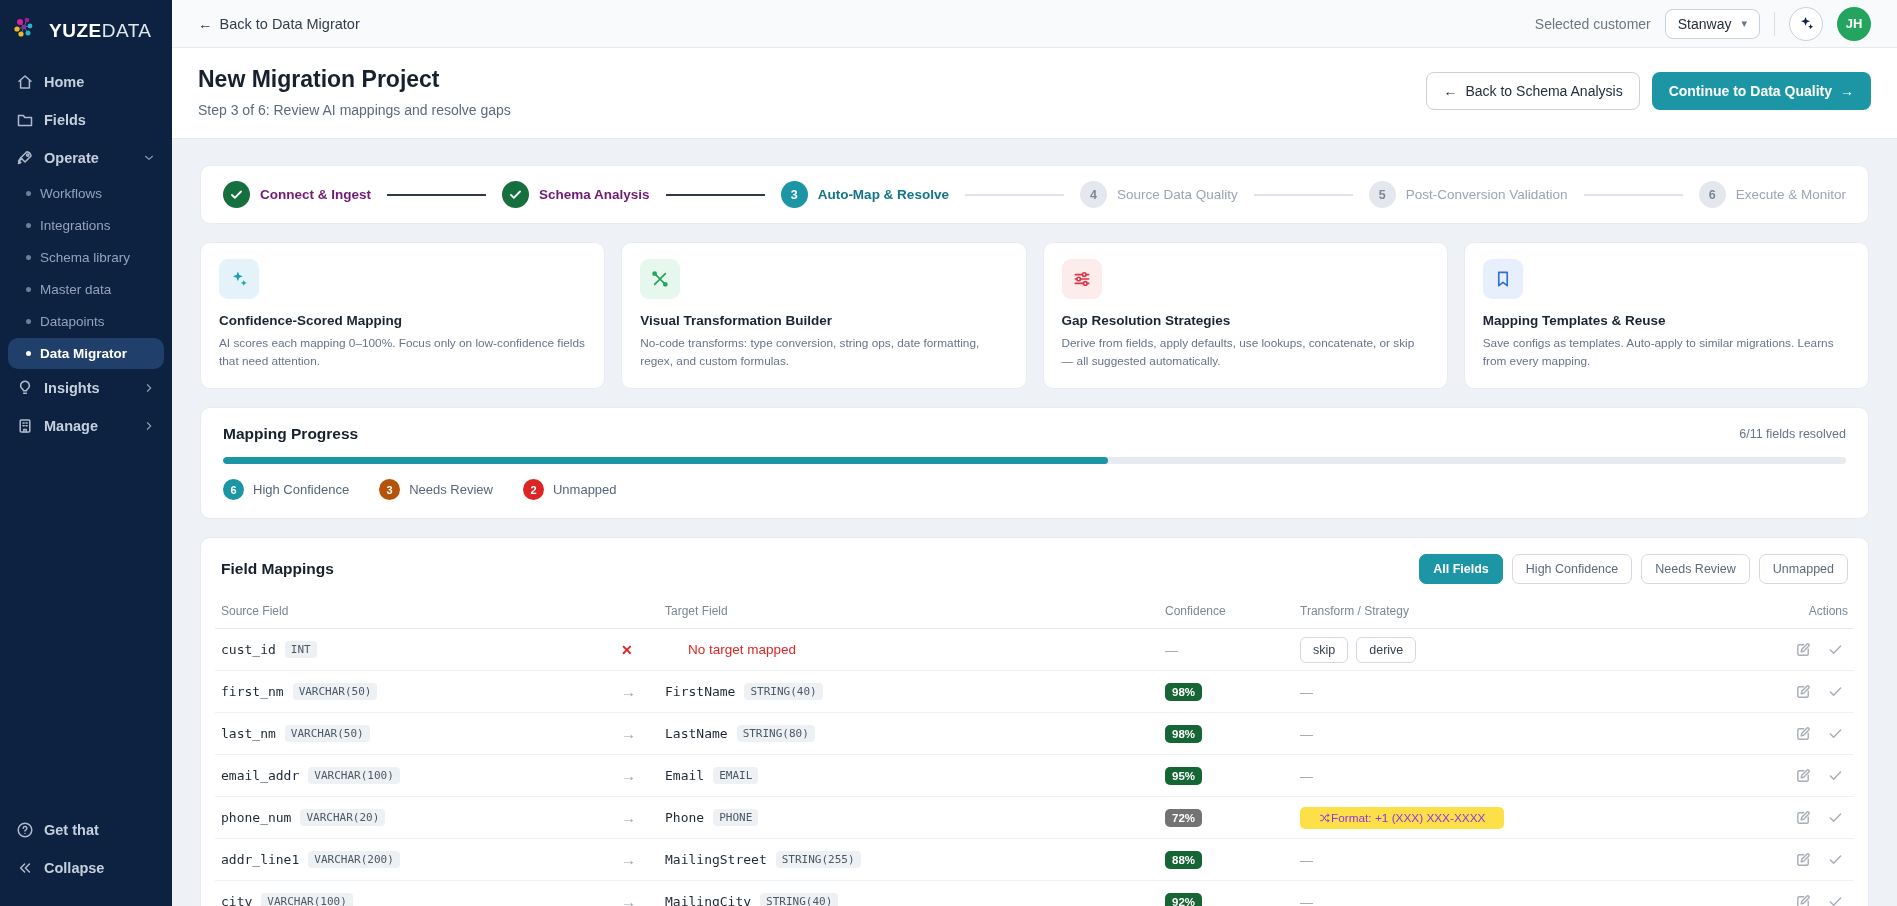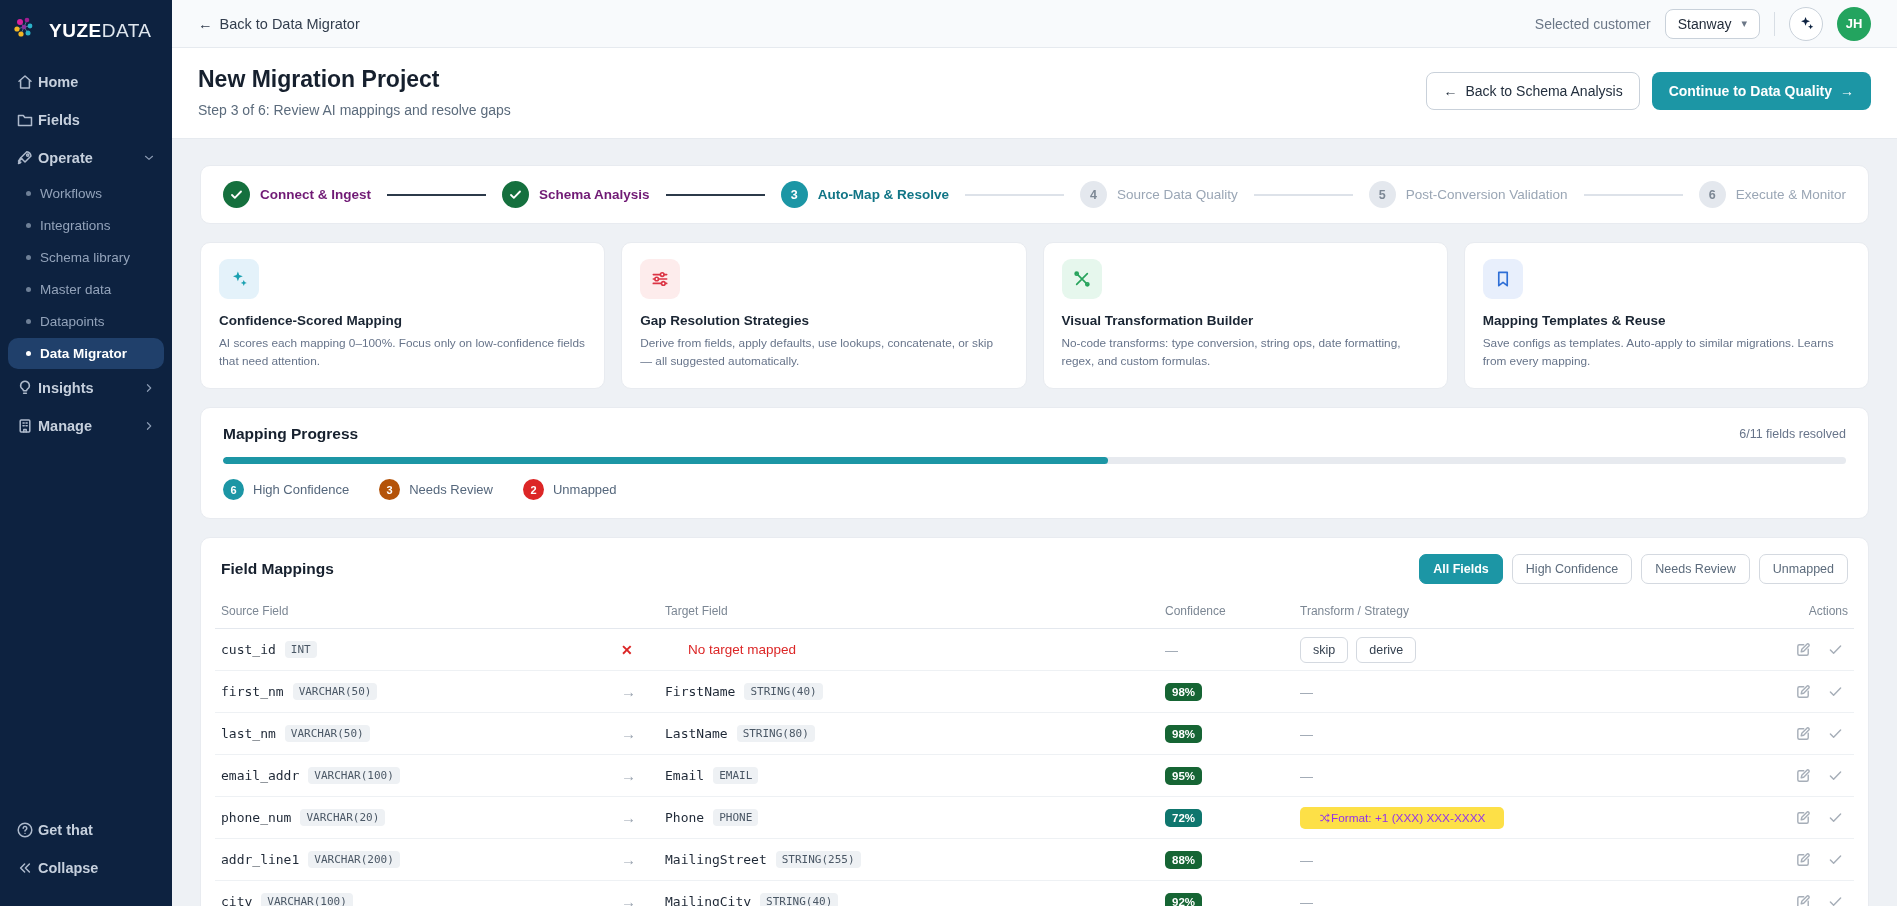--- a/index.html
+++ b/index.html
@@ -8,21 +8,21 @@
   .mono { font-family:"DejaVu Sans Mono", monospace; }
 
   
   .sidebar { position:fixed; left:0; top:0; width:172px; height:906px; background:#0d2240;
     display:flex; flex-direction:column; z-index:5; }
   .logo-row { display:flex; align-items:center; gap:7px; padding:16px 12px 18px 12px; }
   .logo-text { font-size:19px; letter-spacing:.5px; color:#ffffff; white-space:nowrap; }
   .logo-text .bold { font-weight:bold; }
   .logo-text .light { font-weight:400; color:#dfe6ee; }
   .nav { flex:1; padding:0 8px; }
-  .nav-item { display:flex; align-items:center; gap:4px; padding:9px 8px; border-radius:8px;
+  .nav-item { display:flex; align-items:center; gap:10px; padding:9px 8px; border-radius:8px;
     color:#c6d0dd; font-size:14.5px; font-weight:bold; cursor:pointer; margin-bottom:2px; }
   .nav-item .nicon { width:18px; height:18px; color:#aebacc; flex:0 0 18px; }
   .nav-item .chev { margin-left:auto; width:14px; height:14px; color:#8b9bb3; }
   .sub-item { display:flex; align-items:center; gap:9px; padding:8px 8px 8px 18px; border-radius:8px;
     color:#93a3ba; font-size:13.5px; cursor:pointer; margin-bottom:1px; }
   .sub-item .dot { width:5px; height:5px; border-radius:50%; background:#6e8097; flex:0 0 5px; }
   .sub-item.active { background:#20406b; color:#ffffff; font-weight:bold;border-radius:10px; }
   .sub-item.active .dot { background:#ffffff; }
   .side-footer { padding:0 8px 18px 8px; }
   .side-footer .nav-item { font-weight:bold; }
@@ -107,21 +107,21 @@
   .t-header > div { font-size:12px; color:#7c8794; padding:6px 0 10px 0; }
   .t-row.data-row { height:42px; }
   .cell-src, .cell-tgt { display:flex; align-items:center; gap:9px; }
   .fname { font-size:13px; color:#1f2937; }
   .type-badge { background:#eef1f4; color:#4b5866; font-size:11px; padding:2px 6px; border-radius:4px; }
   .arrow { color:#9aa4b0; font-size:15px; }
   .x-mark { color:#dc2626; font-size:14px; font-weight:bold; }
   .missing { color:#dc2626; font-size:13.5px;margin-left:23px; }
   .conf-badge { display:inline-block; color:#fff; font-size:11.5px; font-weight:bold; padding:3px 7px; border-radius:5px; }
   .conf-high { background:#166534; }
-  .conf-med { background:#0f766e; }
+  .conf-med { background:#737373; }
   .dash { color:#98a2ae; font-size:13px; }
   .strategy-btns { display:flex; gap:8px; }
   .mini-btn { border:1px solid #d4d9e0; background:#fff; border-radius:6px; padding:5px 12px;
     font-size:12.5px; color:#333f4e; cursor:pointer; }
   .transform-pill { display:inline-flex; align-items:center; background:#fde047; color:#9333ea;
     font-size:11.8px; padding:4px 19px; border-radius:5px; }
   .cell-actions { display:flex; gap:15px; justify-content:flex-end; color:#a6aeb8; padding-right:4px; }
   .action-icon { width:17px; height:17px; cursor:pointer; }
   svg { display:block; }
 </style>
@@ -349,41 +349,41 @@
           <span class="ficon" style="background: rgb(228, 242, 250); color: rgb(25, 160, 176); padding: 10px;">
             <svg width="100%" height="100%" viewBox="0 0 18 18" fill="none" stroke="currentColor" stroke-width="1.5" stroke-linecap="round" stroke-linejoin="round">
               <path d="M8 2.2l1.2 3.2 3.2 1.2-3.2 1.2L8 11l-1.2-3.2-3.2-1.2 3.2-1.2z" fill="currentColor" stroke="none"></path>
               <path d="M13.3 9.8l.8 1.9 1.9.8-1.9.8-.8 1.9-.8-1.9-1.9-.8 1.9-.8z" fill="currentColor" stroke="none"></path>
             </svg>
           </span>
           <div class="ftitle">Confidence-Scored Mapping</div>
           <div class="fdesc">AI scores each mapping 0–100%. Focus only on low-confidence fields that need attention.</div>
         </div>
         <div class="card fcard">
+          <span class="ficon" style="background: rgb(230, 247, 237); color: rgb(39, 163, 92); padding: 10px;">
+            <svg width="100%" height="100%" viewBox="0 0 18 18" fill="none" stroke="currentColor" stroke-width="1.5" stroke-linecap="round" stroke-linejoin="round">
+              <path d="M4.2 4.2l9.6 9.6M13.8 4.2 4.2 13.8"></path>
+              <circle cx="4.2" cy="4.2" r="1.4"></circle>
+              <circle cx="13.8" cy="13.8" r="1.4"></circle>
+            </svg>
+          </span>
+          <div class="ftitle">Visual Transformation Builder</div>
+          <div class="fdesc">No-code transforms: type conversion, string ops, date formatting, regex, and custom formulas.</div>
+        </div>
+        <div class="card fcard">
           <span class="ficon" style="background: rgb(253, 236, 236); color: rgb(220, 53, 69); padding: 10px;">
             <svg width="100%" height="100%" viewBox="0 0 18 18" fill="none" stroke="currentColor" stroke-width="1.5" stroke-linecap="round" stroke-linejoin="round">
               <path d="M3 5h12M3 9h12M3 13h12"></path>
               <circle cx="11" cy="5" r="1.6" fill="#fff"></circle>
               <circle cx="6" cy="9" r="1.6" fill="#fff"></circle>
               <circle cx="12" cy="13" r="1.6" fill="#fff"></circle>
             </svg>
           </span>
           <div class="ftitle">Gap Resolution Strategies</div>
           <div class="fdesc">Derive from fields, apply defaults, use lookups, concatenate, or skip — all suggested automatically.</div>
-        </div>
-        <div class="card fcard">
-          <span class="ficon" style="background: rgb(230, 247, 237); color: rgb(39, 163, 92); padding: 10px;">
-            <svg width="100%" height="100%" viewBox="0 0 18 18" fill="none" stroke="currentColor" stroke-width="1.5" stroke-linecap="round" stroke-linejoin="round">
-              <path d="M4.2 4.2l9.6 9.6M13.8 4.2 4.2 13.8"></path>
-              <circle cx="4.2" cy="4.2" r="1.4"></circle>
-              <circle cx="13.8" cy="13.8" r="1.4"></circle>
-            </svg>
-          </span>
-          <div class="ftitle">Visual Transformation Builder</div>
-          <div class="fdesc">No-code transforms: type conversion, string ops, date formatting, regex, and custom formulas.</div>
         </div>
         <div class="card fcard">
           <span class="ficon" style="background: rgb(232, 239, 252); color: rgb(47, 111, 214); padding: 10px;">
             <svg width="100%" height="100%" viewBox="0 0 18 18" fill="none" stroke="currentColor" stroke-width="1.5" stroke-linecap="round" stroke-linejoin="round">
               <path d="M5.2 3h7.6v12l-3.8-2.9L5.2 15z"></path>
             </svg>
           </span>
           <div class="ftitle">Mapping Templates &amp; Reuse</div>
           <div class="fdesc">Save configs as templates. Auto-apply to similar migrations. Learns from every mapping.</div>
         </div>

